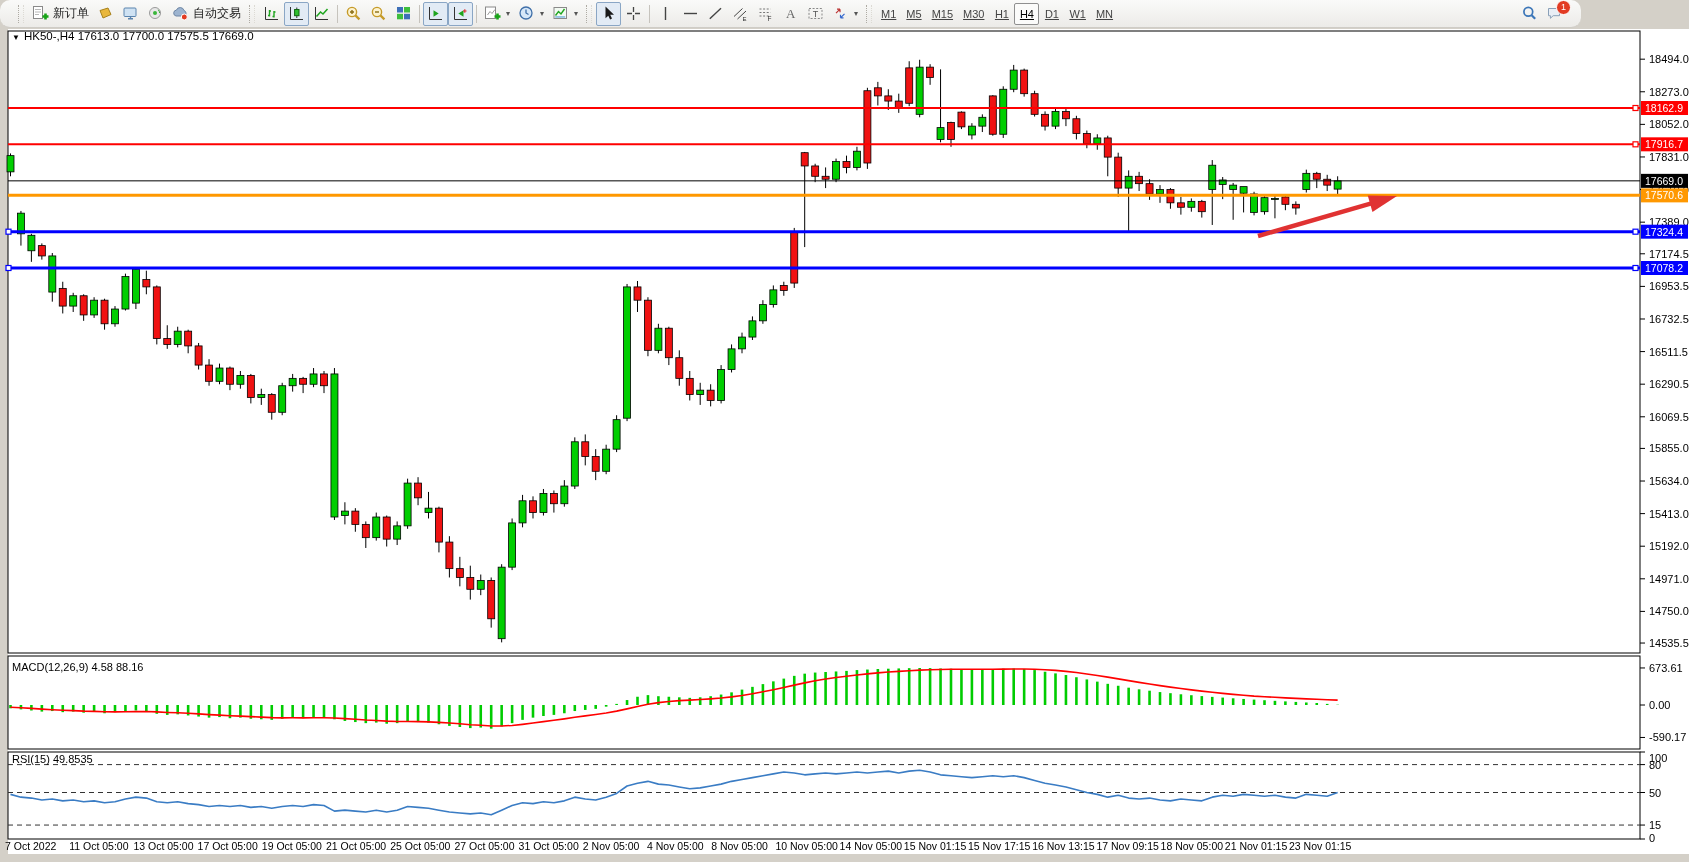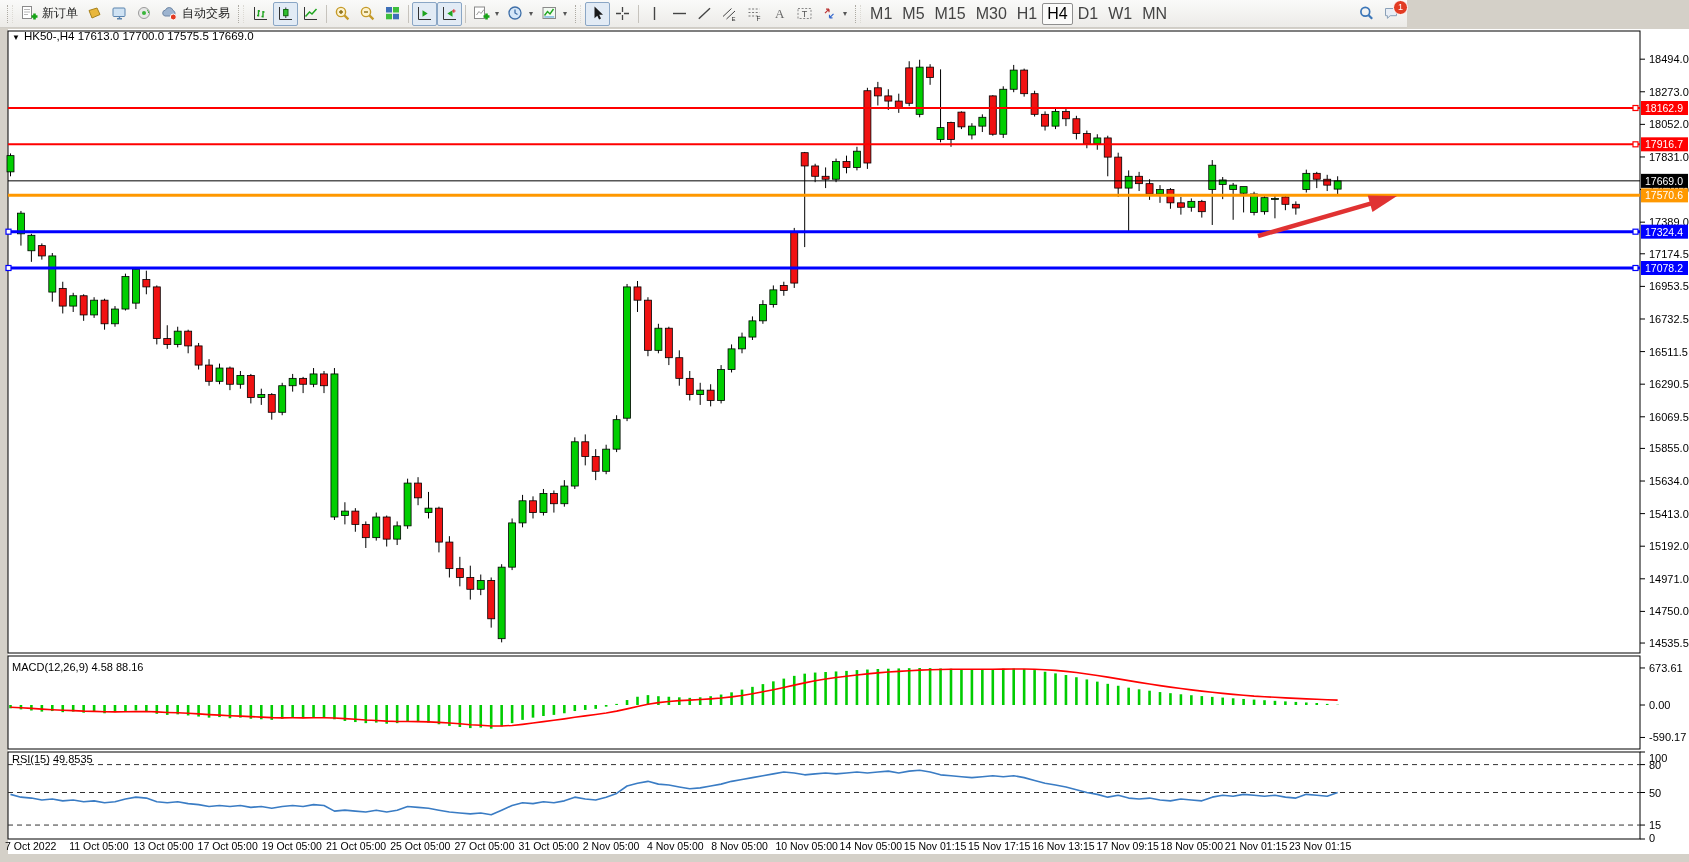--- a/index.html
+++ b/index.html
@@ -1,30 +1,30 @@
 <!DOCTYPE html>
 <html><head>
 <meta charset="utf-8">
 <style>
   html,body{margin:0;padding:0;}
   body{width:1689px;height:862px;background:#d4d0c8;font-family:"Liberation Sans",sans-serif;overflow:hidden;position:relative;}
   #chart-svg{position:absolute;left:0;top:0;}
   
-  #toolbar{position:absolute;left:0;top:0;width:1407px;height:28px;background:linear-gradient(#fafaf9,#ecebe8);
-    border-bottom:1px solid #cfccc6;display:flex;align-items:center;padding:0 3px;box-sizing:border-box;z-index:20;
-    font-size:12px;color:#222;}
+  #toolbar{position:absolute;left:0;top:0;width:1581px;height:28px;background:linear-gradient(#fafaf9,#ecebe8);
+    border-bottom:1px solid #cfccc6;display:flex;align-items:center;padding:0 14px;box-sizing:border-box;z-index:20;
+    font-size:12px;color:#222;border-radius:10px;}
   .tb-handle{width:4px;height:18px;margin:0 4px;border-left:1px dotted #aeaba4;border-right:1px dotted #dcdad4;}
   .tb-sep{width:1px;height:18px;background:#c6c3bd;margin:0 3px;}
   .tb-btn{height:24px;min-width:24px;display:flex;align-items:center;justify-content:center;gap:4px;
     padding:0 3px;border:1px solid transparent;border-radius:2px;box-sizing:border-box;cursor:default;}
   .tb-btn.active{border-color:#8aa6c5;background:#e2ebf5;}
   .tb-btn svg{display:block;}
   .tb-caret{font-size:8px;color:#555;margin-left:1px;}
   .tf-btn{height:22px;min-width:25px;display:flex;align-items:center;justify-content:center;
-    font-size:16px;color:#444;border:1px solid transparent;border-radius:2px;padding:0 4px;box-sizing:border-box;}
+    font-size:11px;color:#444;border:1px solid transparent;border-radius:2px;padding:0 4px;box-sizing:border-box;text-decoration:underline;}
   .tf-btn.active{border-color:#8f8f8f;background:#fbfbfa;color:#000;}
   #tb-right{margin-left:auto;display:flex;align-items:center;}
   #chat-wrap{position:relative;}
   #chat-badge{position:absolute;top:-2px;right:-4px;background:#e23b23;color:#fff;border-radius:50%;
     width:13px;height:13px;font-size:9px;display:flex;align-items:center;justify-content:center;border:1px solid #fff;}
 </style>
 </head>
 <body>
 
 <svg id="chart-svg" width="1689" height="862">

